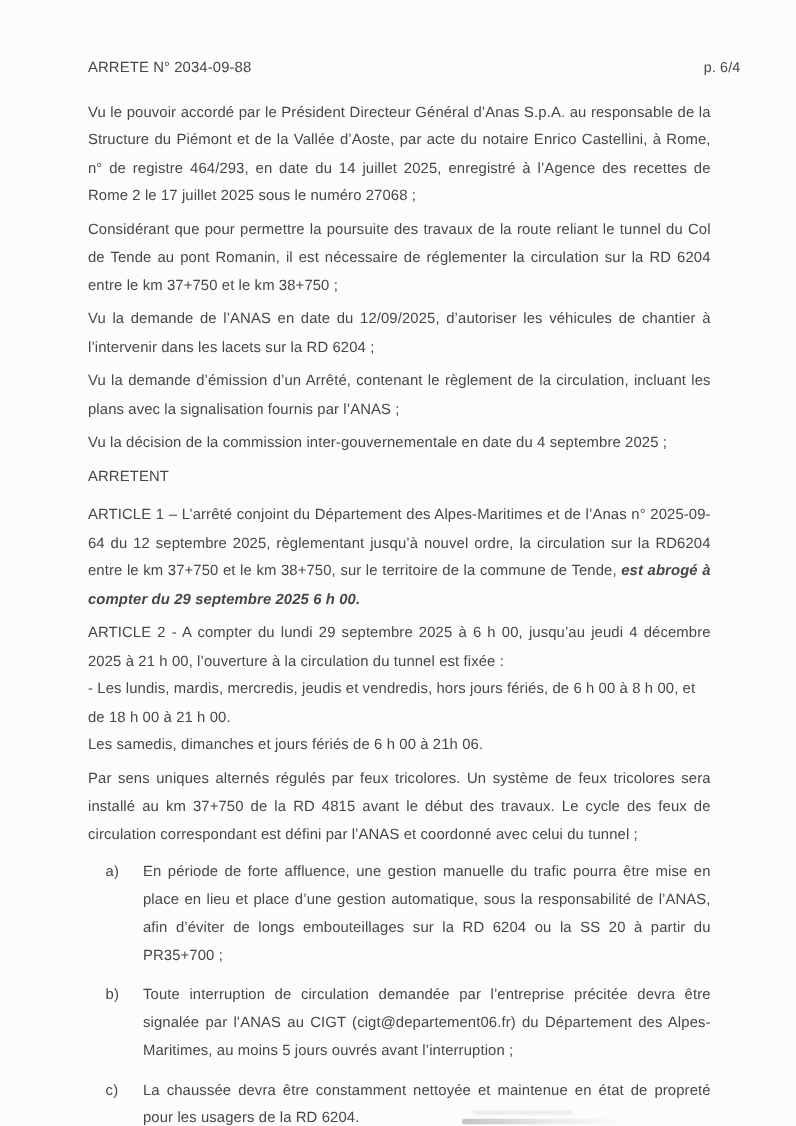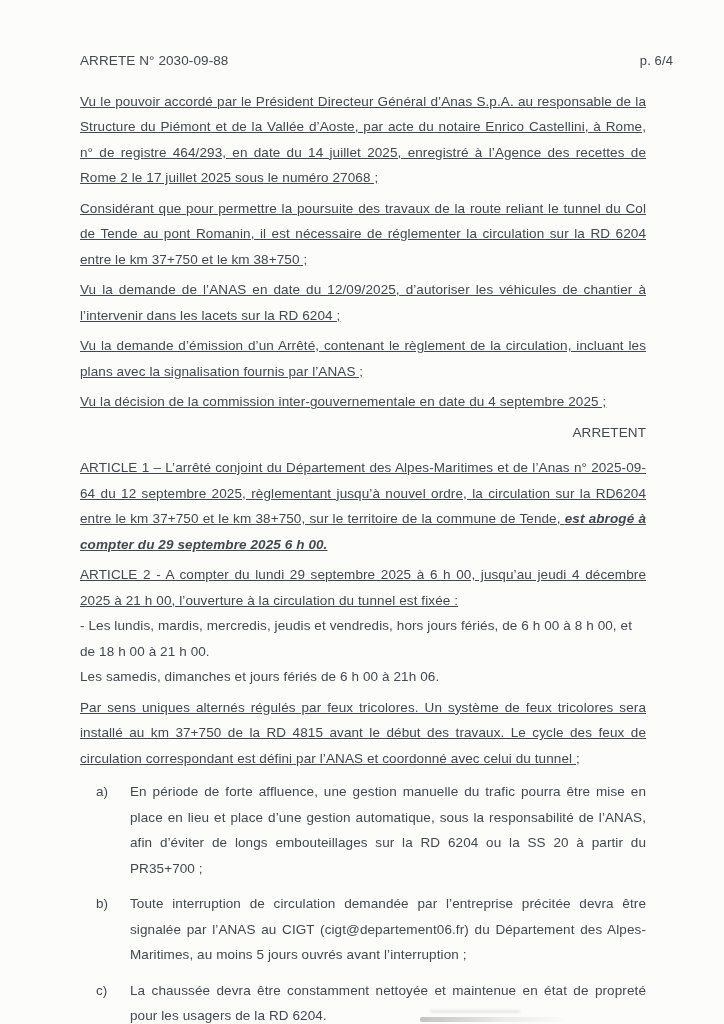--- a/index.html
+++ b/index.html
@@ -26,24 +26,23 @@
     display: flex;
     justify-content: space-between;
     align-items: baseline;
     width: 593px;
     margin-bottom: 15px;
   }
   .hdr .pagenum { font-size: 13px; }
   p.par {
     margin: 0 0 5px 0;
     text-align: justify;
-    text-decoration: underline;
   }
   p.center {
-    text-align: right;
+    text-align: left;
     margin: 0 0 10px 0;
   }
   p.article1 { margin-top: 0; }
   .emph { font-style: italic; font-weight: bold; }
   .a2 p { margin: 0; }
   .a2 { margin-bottom: 5px; }
   p.traffic { margin-bottom: 8px; }
   .li {
     display: flex;
     margin-bottom: 10px;
@@ -77,21 +76,21 @@
     filter: blur(1px);
   }
 </style>
 </head>
 <body>
 
 <div class="page">
   <div class="content">
 
     <div class="hdr">
-      <span>ARRETE N° 2030-09-88</span>
+      <span>ARRETE N° 2034-09-88</span>
       <span class="pagenum">p. 6/4</span>
     </div>
 
     <p class="par">Vu le pouvoir accordé par le Président Directeur Général d’Anas S.p.A. au responsable de la Structure du Piémont et de la Vallée d’Aoste, par acte du notaire Enrico Castellini, à Rome, n° de registre 464/293, en date du 14 juillet 2025, enregistré à l’Agence des recettes de Rome 2 le 17 juillet 2025 sous le numéro 27068 ;</p>
     <p class="par">Considérant que pour permettre la poursuite des travaux de la route reliant le tunnel du Col de Tende au pont Romanin, il est nécessaire de réglementer la circulation sur la RD 6204 entre le km 37+750 et le km 38+750 ;</p>
     <p class="par">Vu la demande de l’ANAS en date du 12/09/2025, d’autoriser les véhicules de chantier à l’intervenir dans les lacets sur la RD 6204 ;</p>
     <p class="par">Vu la demande d’émission d’un Arrêté, contenant le règlement de la circulation, incluant les plans avec la signalisation fournis par l’ANAS ;</p>
     <p class="par">Vu la décision de la commission inter-gouvernementale en date du 4 septembre 2025 ;</p>
 
     <p class="center">ARRETENT</p>

